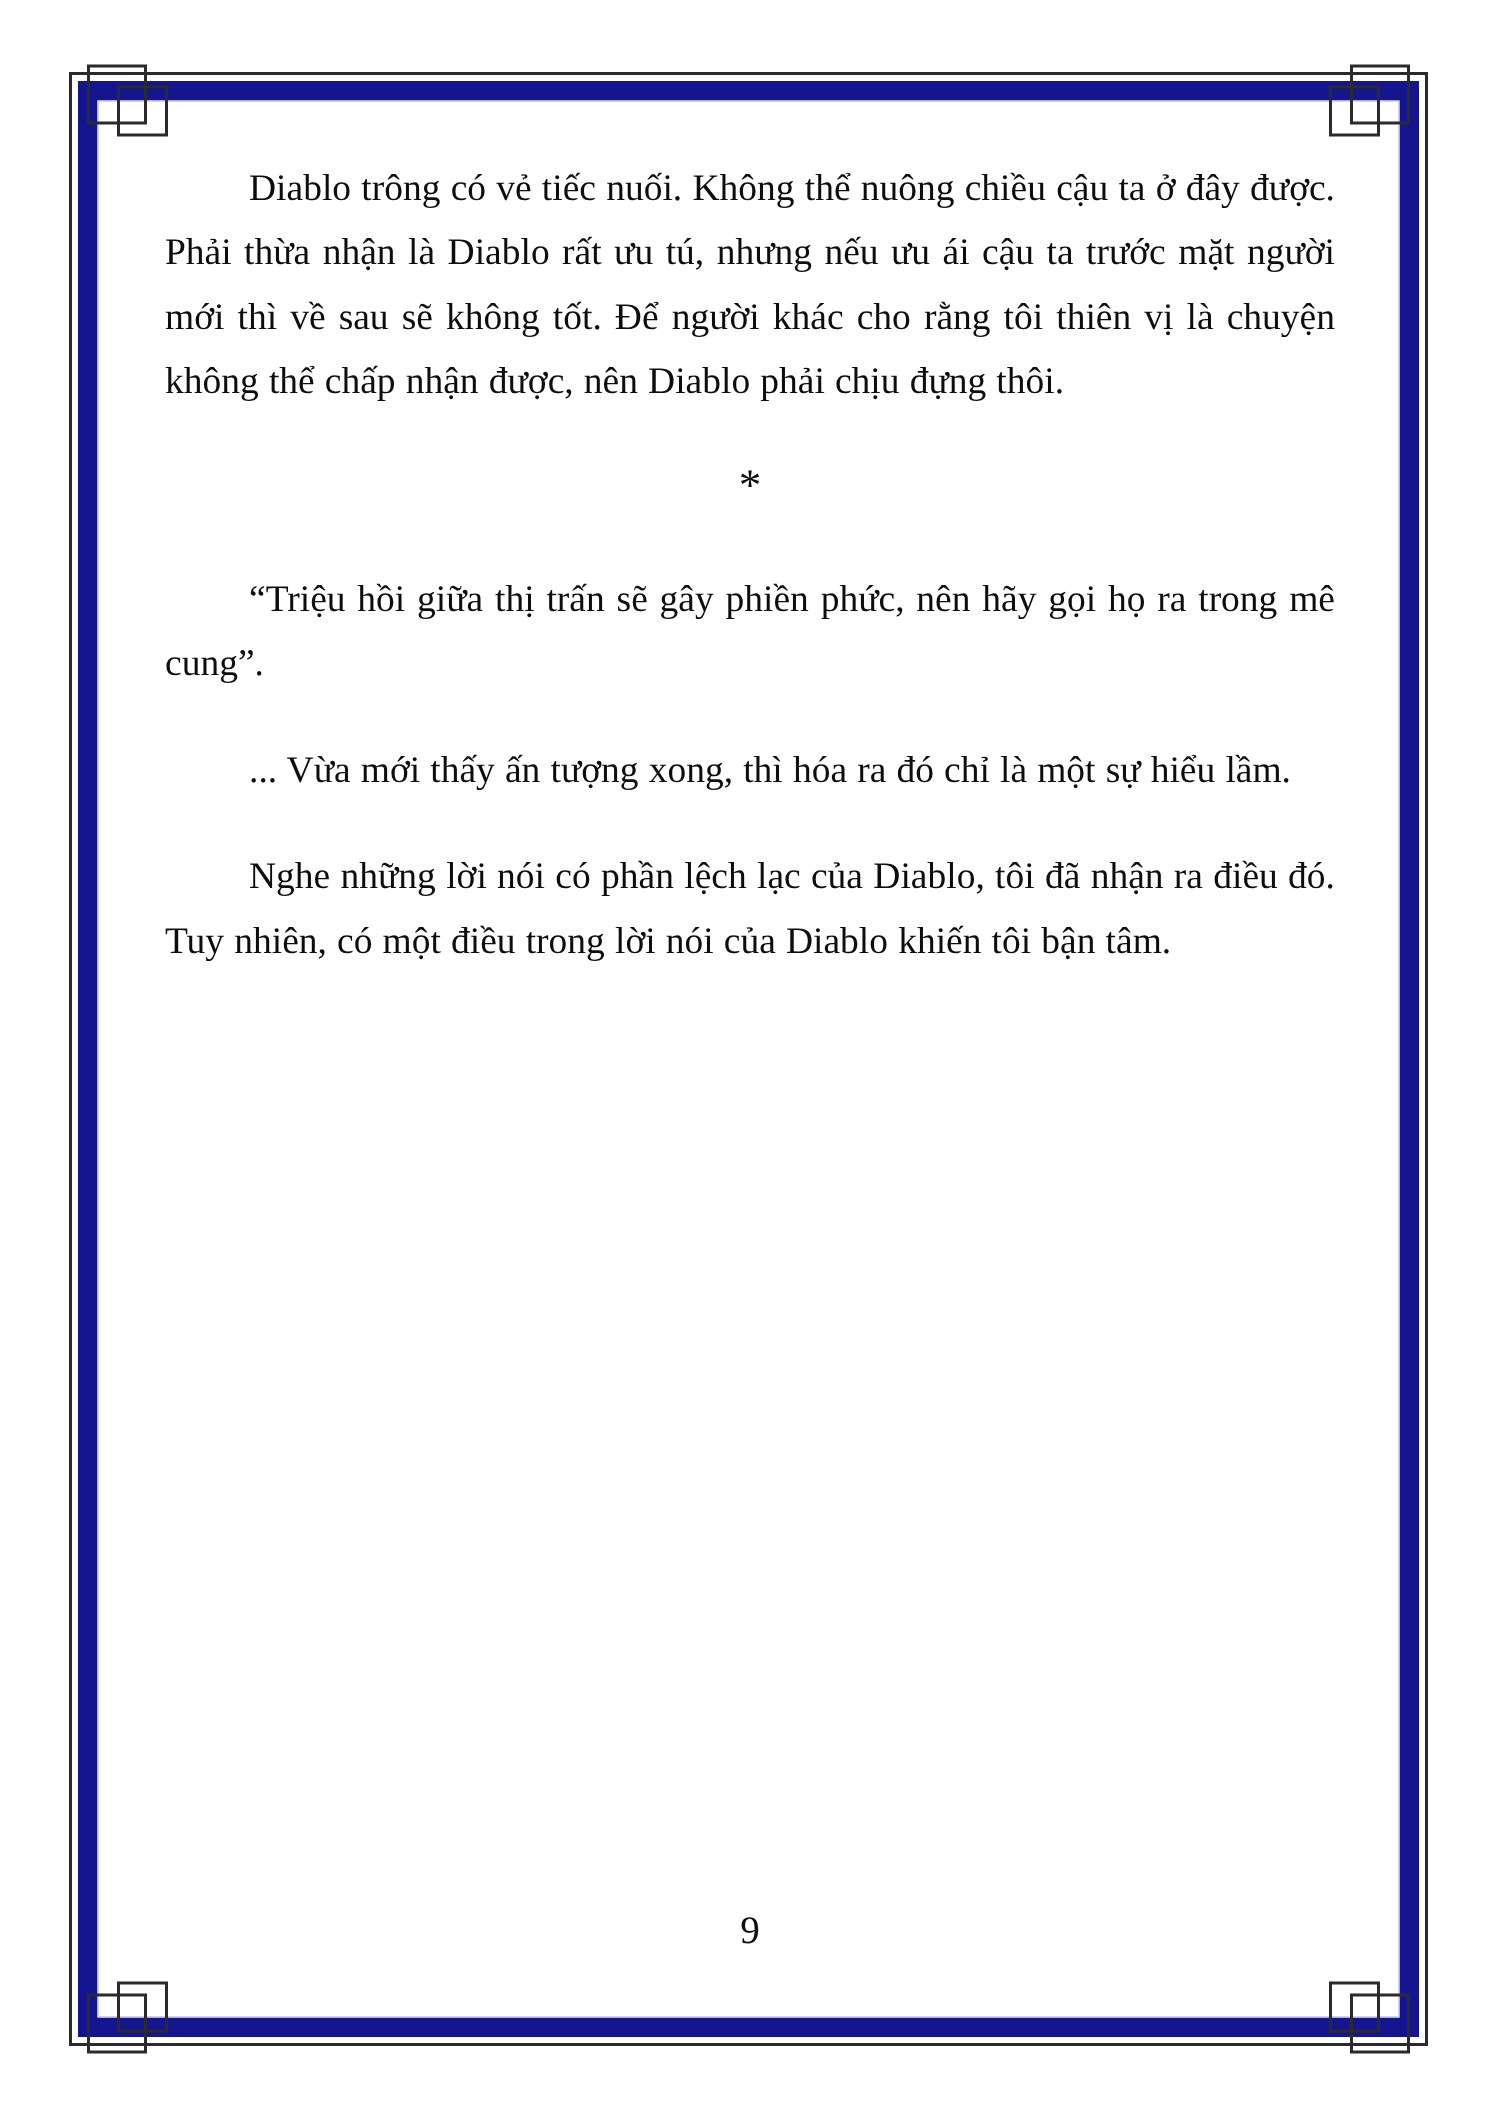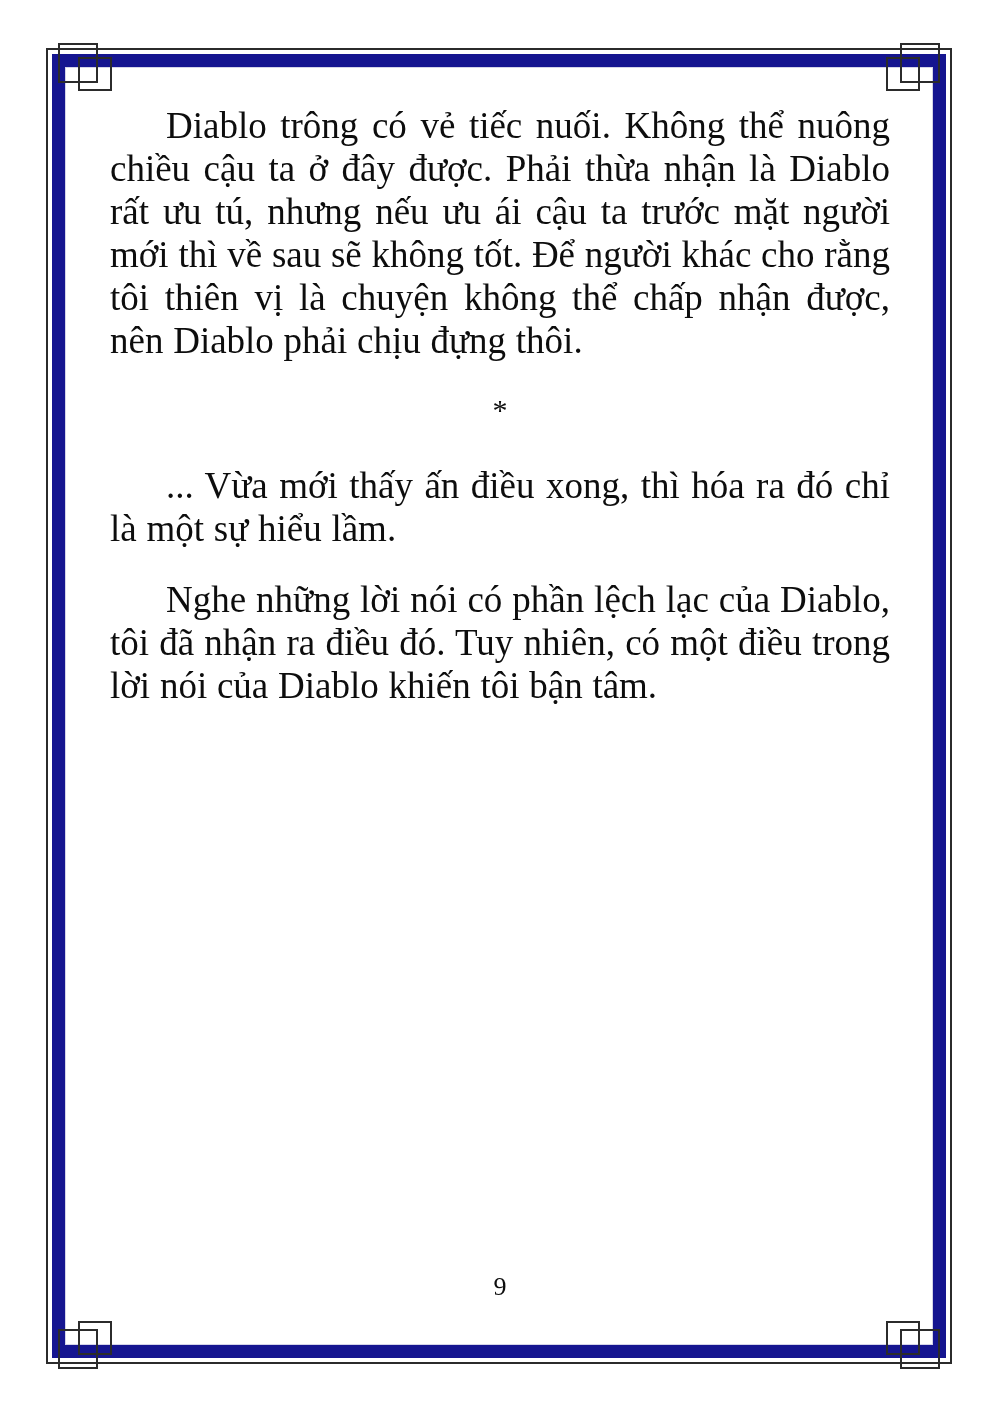--- a/index.html
+++ b/index.html
@@ -67,21 +67,21 @@
     position: absolute;
     left: 110px;
     top: 104px;
     width: 780px;
     height: 1180px;
   }
   .para {
     margin: 0 0 28px 0;
     text-indent: 56px;
     text-align: justify;
-    font-size: 37px;
+    font-size: 25px;
     line-height: 43px;
     color: #0d0d0d;
     word-spacing: 0.5px;
   }
   .para:last-child { margin-bottom: 0; }
 
   .separator {
     margin: 22px 0 34px 0;
     text-align: center;
     font-size: 30px;
@@ -118,17 +118,18 @@
 
   <div class="corner-sq" style="left:900px; top:1329px; width:40px; height:40px;"></div>
   <div class="corner-sq" style="left:886px; top:1321px; width:34px; height:34px;"></div>
 </div>
 
 <div id="content">
   <p class="para">Diablo trông có vẻ tiếc nuối. Không thể nuông chiều cậu ta ở đây được. Phải thừa nhận là Diablo rất ưu tú, nhưng nếu ưu ái cậu ta trước mặt người mới thì về sau sẽ không tốt. Để người khác cho rằng tôi thiên vị là chuyện không thể chấp nhận được, nên Diablo phải chịu đựng thôi.</p>
 
   <div class="separator">*</div>
 
-  <p class="para">... Vừa mới thấy ấn điều xong, thì hóa ra đó chỉ là một sự hiểu lầm.</p>
+  <p class="para">“Triệu hồi giữa thị trấn sẽ gây phiền phức, nên hãy gọi họ ra trong mê cung”.</p>
+  <p class="para">... Vừa mới thấy ấn tượng xong, thì hóa ra đó chỉ là một sự hiểu lầm.</p>
   <p class="para">Nghe những lời nói có phần lệch lạc của Diablo, tôi đã nhận ra điều đó. Tuy nhiên, có một điều trong lời nói của Diablo khiến tôi bận tâm.</p>
 </div>
 
 <div id="page-number">9</div>
 
 </body></html>

